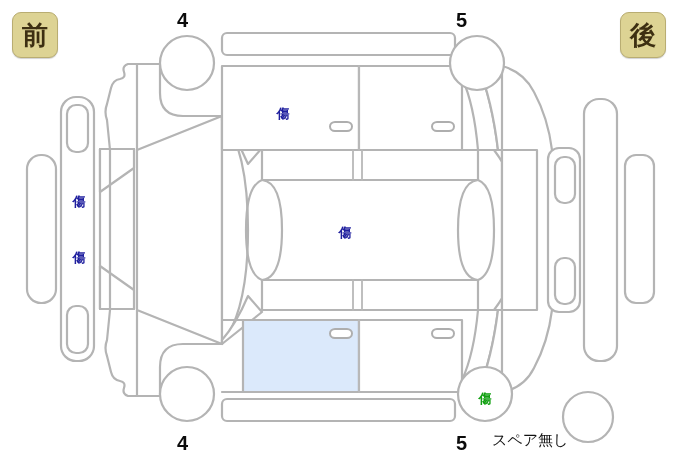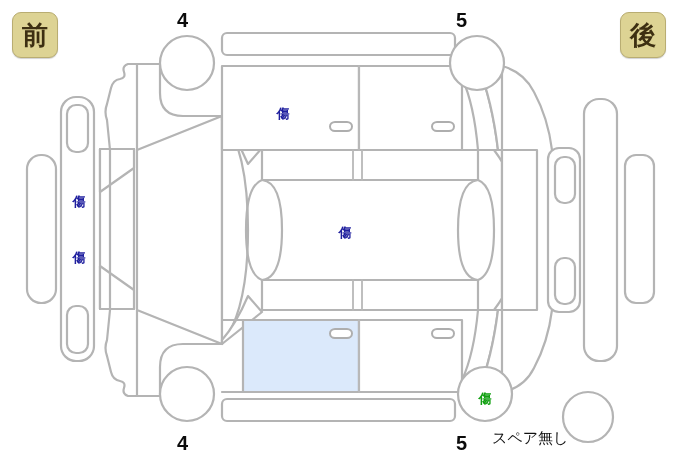--- a/index.html
+++ b/index.html
@@ -50,21 +50,21 @@
   #num-fr { left: 456px; top: 10px; }
   #num-rl { left: 177px; top: 433px; }
   #num-rr { left: 456px; top: 433px; }
 
   #spare-label {
     position: absolute;
     left: 492px;
     top: 432px;
     font-size: 15px;
     color: #111111;
-    font-family: Liberation Mono, monospace;
+    font-family: Liberation Sans, sans-serif;
     white-space: nowrap;
     line-height: 1;
   }
 
   .damage-mark {
     position: absolute;
     font-size: 13px;
     font-weight: bold;
     font-family: "DejaVu Sans", sans-serif;
     line-height: 1;

